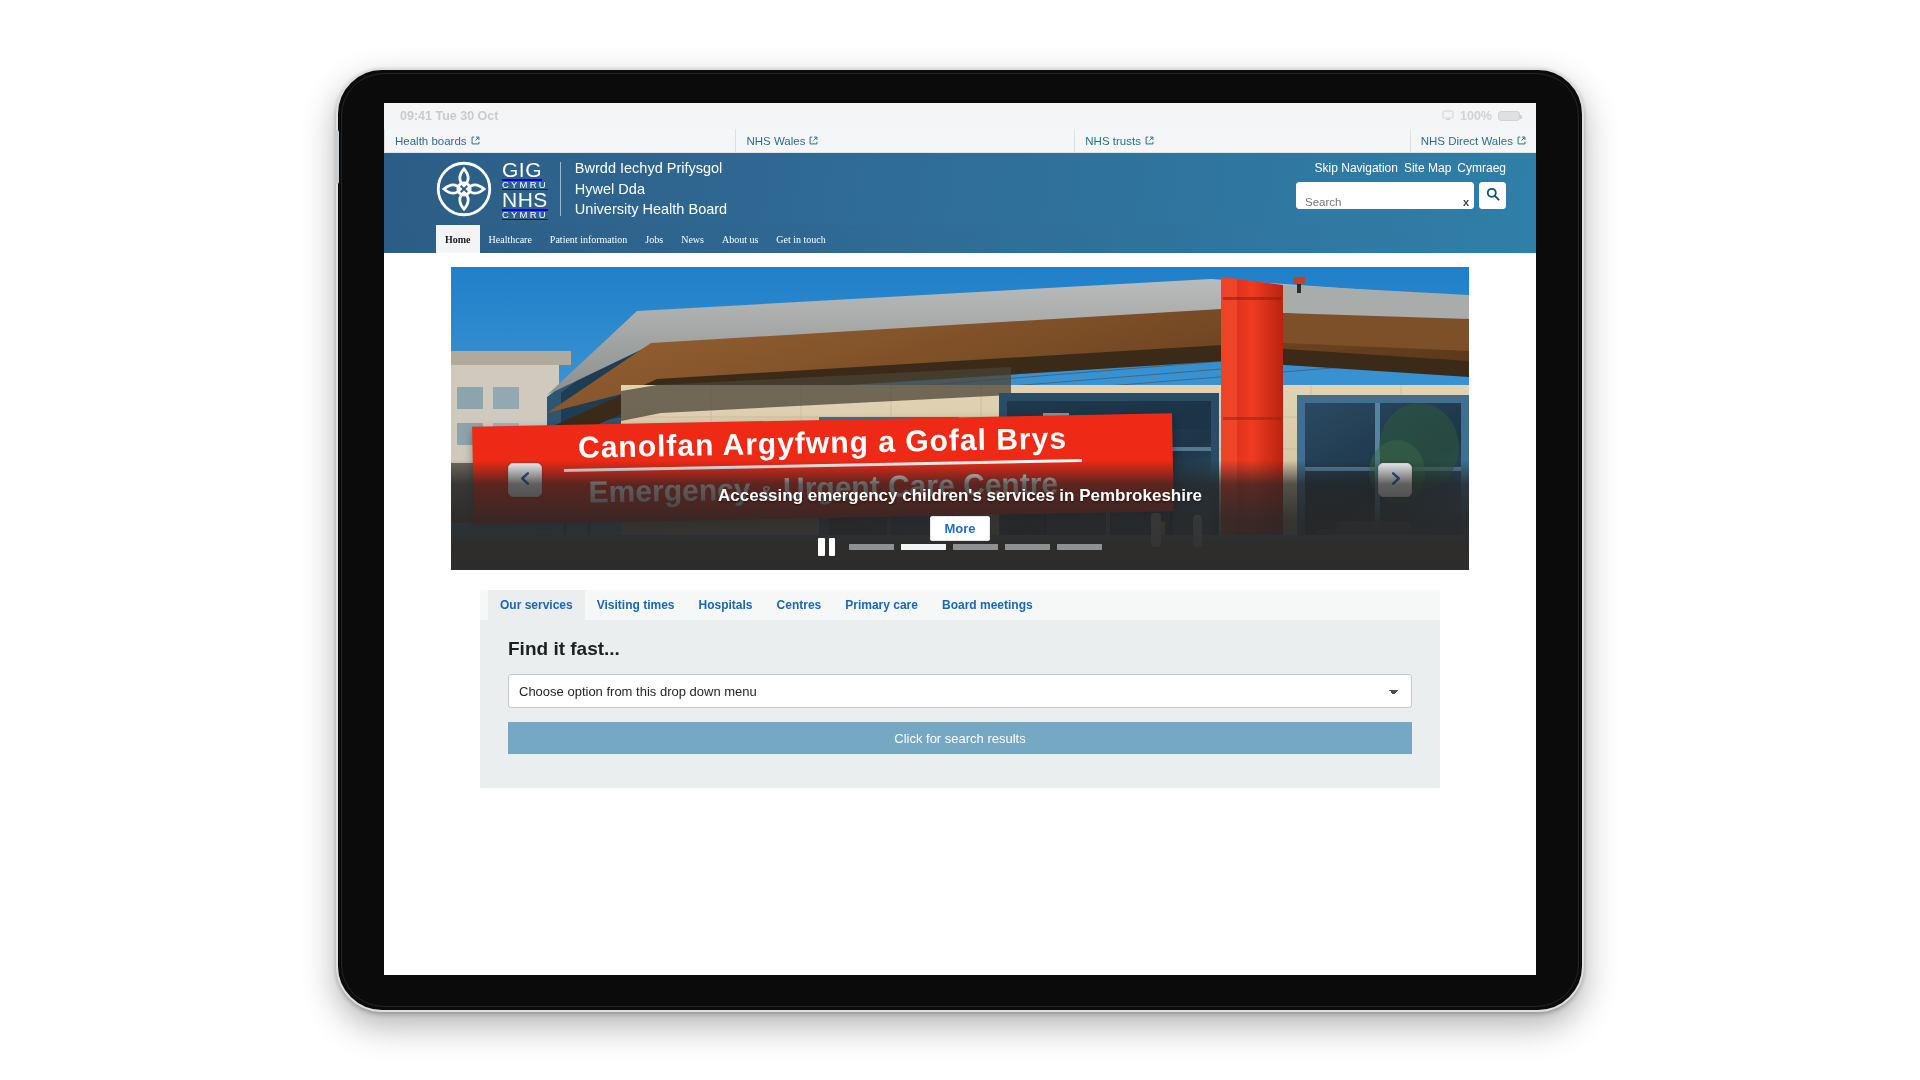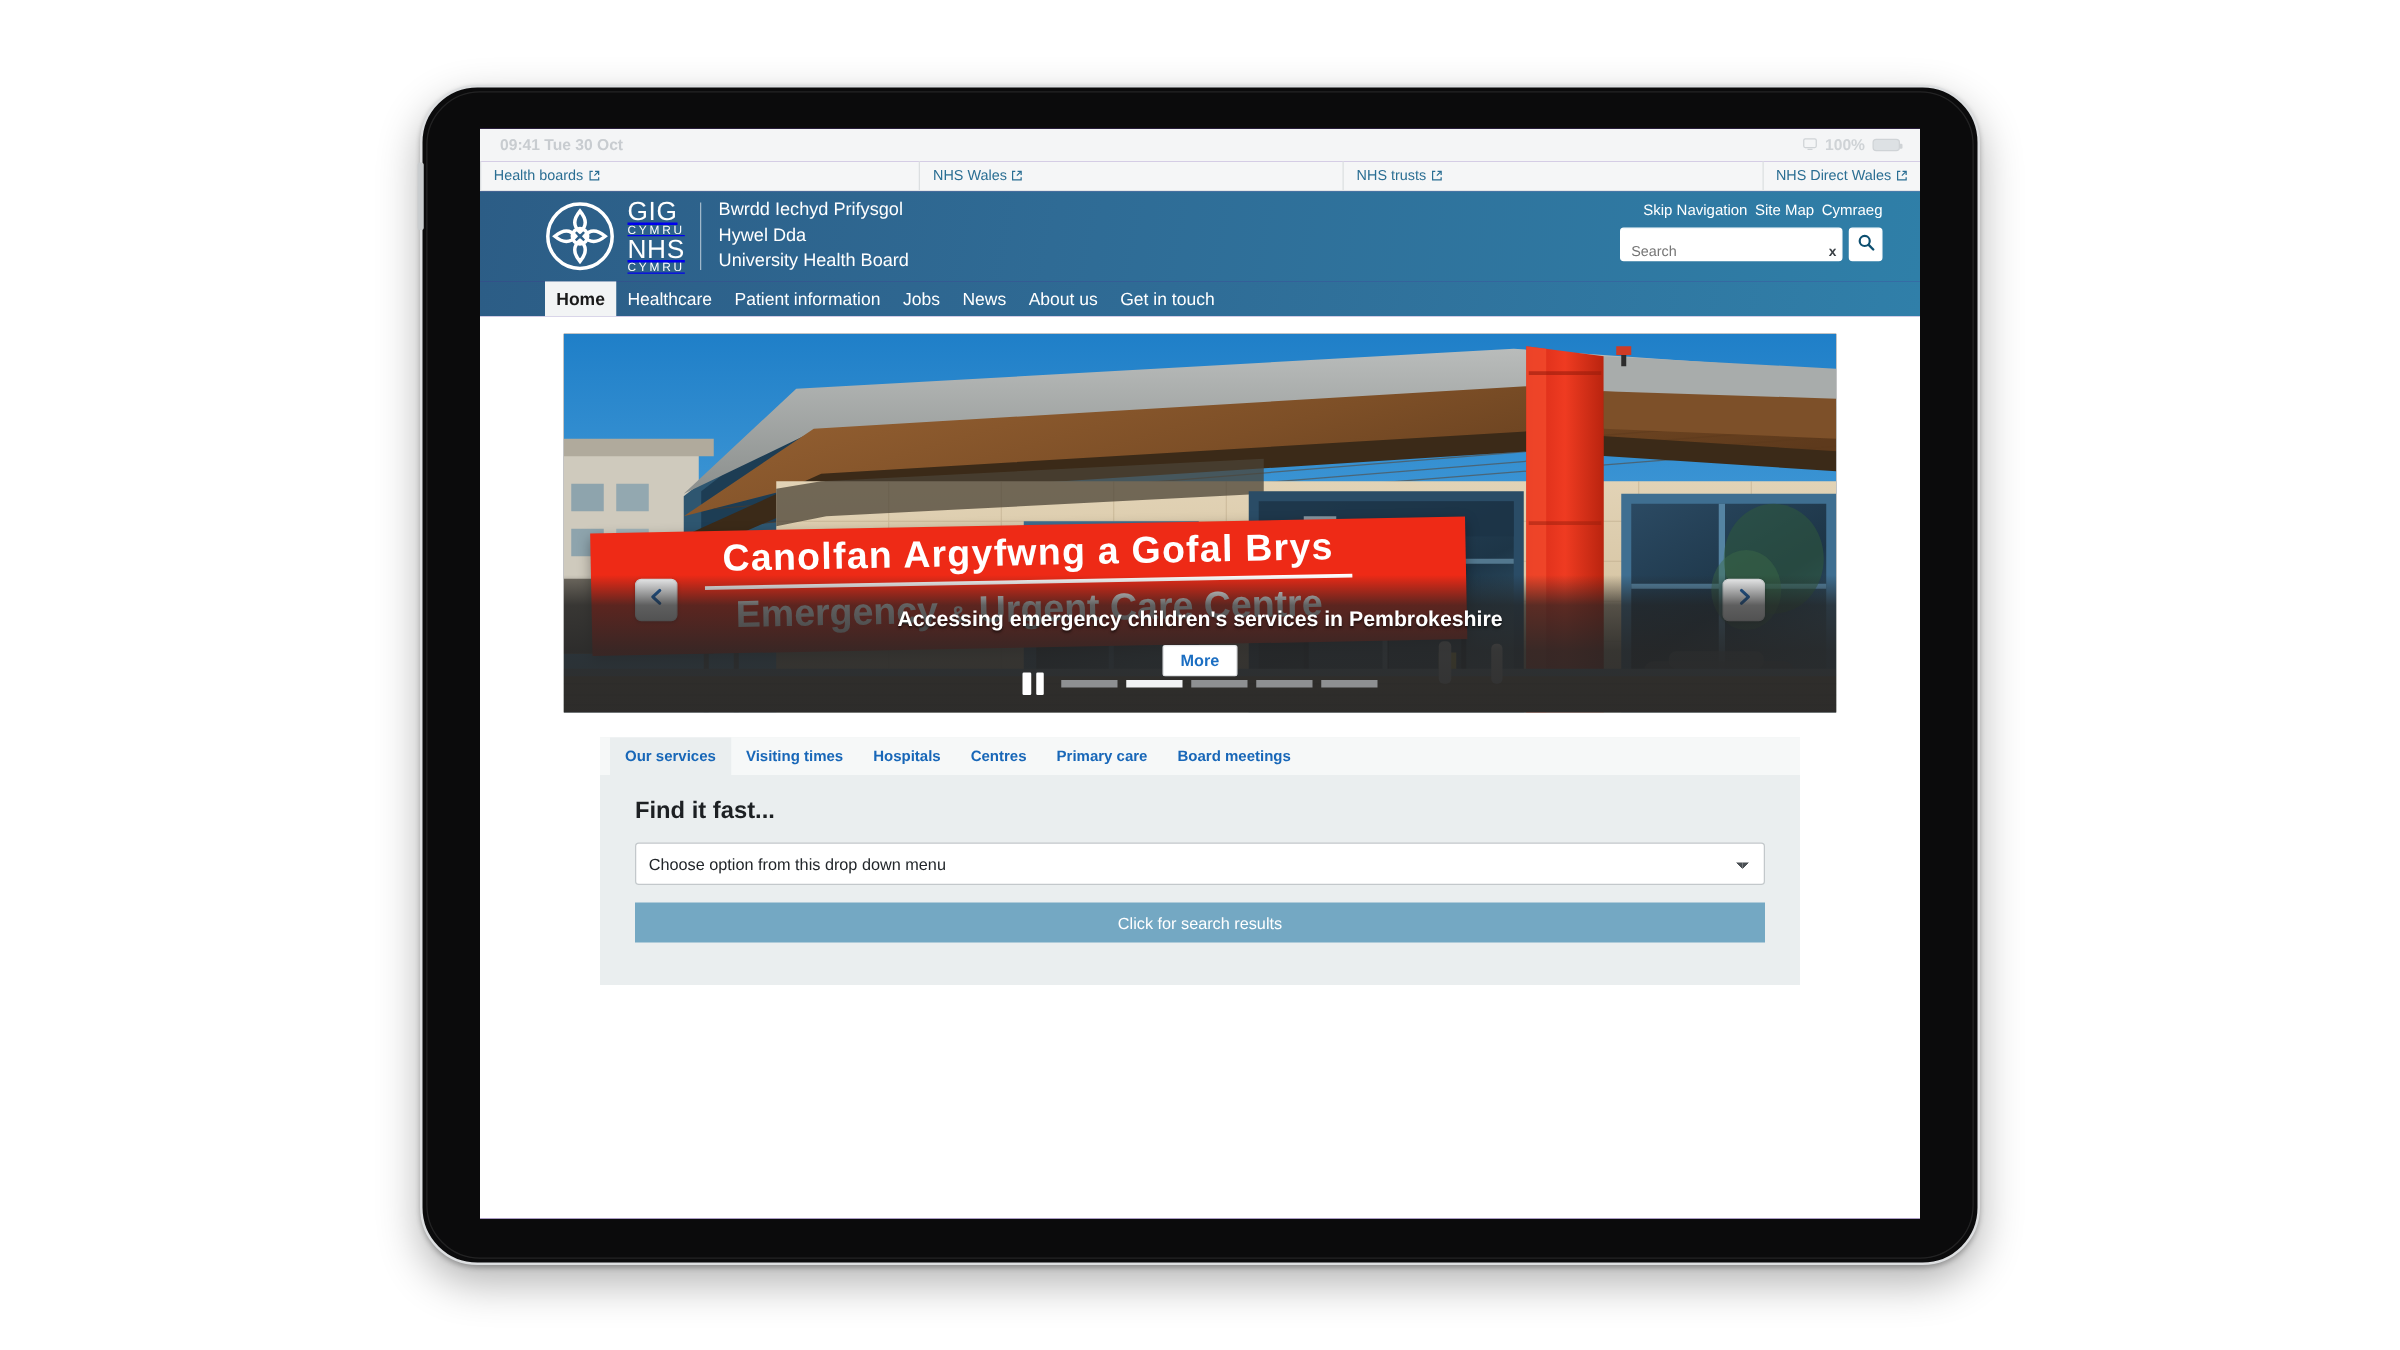--- a/index.html
+++ b/index.html
@@ -33,21 +33,21 @@
   #power-button { left: -4px; top: 60px; width: 5px; height: 54px; background:#c9ccce; border-radius:2px;}
   #vol-up { left: 329px; top: 470px; width: 6px; height: 34px; background:#111; }
   #vol-dn { left: 329px; top: 530px; width: 6px; height: 34px; background:#111; }
   #vol-mid { left: 330px; top: 415px; width: 5px; height: 22px; background:#26506e; border-radius:2px;}
 
   
   #screen {
     position: absolute;
     left: 384px; top: 103px;
     width: 1152px; height: 872px;
-    background: #4c1d95;
+    background: #22c55e;
     overflow: hidden;
   }
 
   
   #status-bar {
     height: 26px;
     background: #f4f5f6;
     display: flex; align-items: center;
     justify-content: space-between;
     padding: 0 16px;
@@ -144,24 +144,25 @@
   
   #main-nav {
     height: 28px;
     background: linear-gradient(100deg, #2c5d86 0%, #2f6b95 45%, #307fa9 100%);
     display:flex; align-items:stretch;
     padding-left: 52px;
   }
   .nav-item {
     display:flex; align-items:center;
     padding: 0 9px;
-    font-size: 14px;
+    font-size: 10px;
     color:#ffffff;
     text-decoration:none;
     white-space: nowrap;
+    font-family: Liberation Serif, serif;
   }
   .nav-item.active {
     background:#f2f4f5; color:#1a1a1a; font-weight:700;
   }
 
   
   #page-body { background:#fff; padding: 14px 0 0 0; height: 722px;}
 
   
   #carousel {

